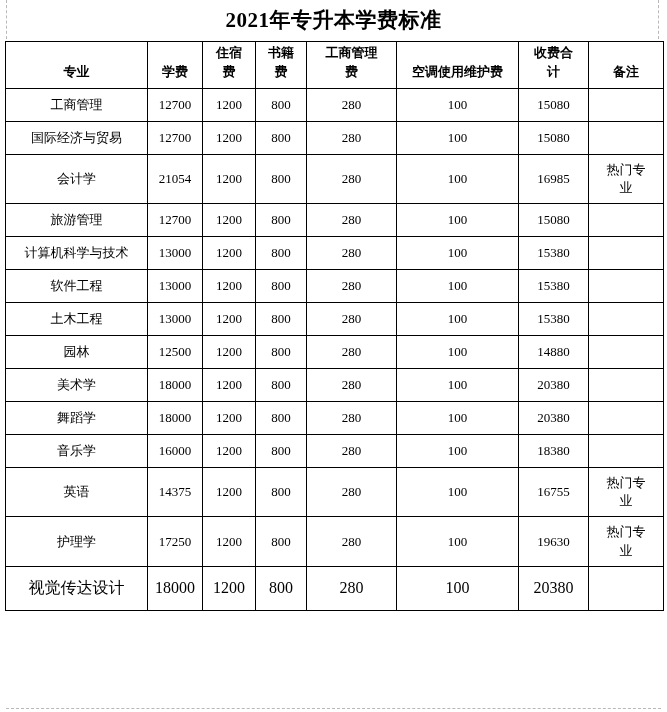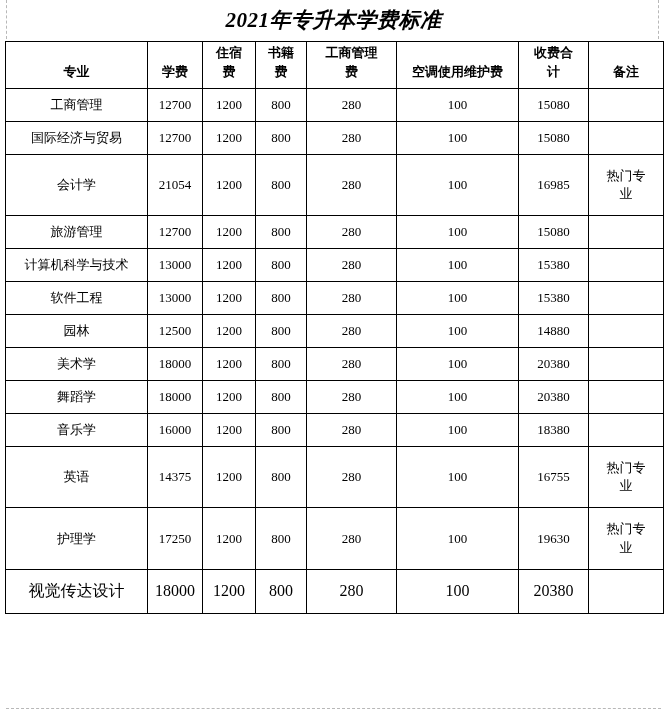--- a/index.html
+++ b/index.html
@@ -35,21 +35,20 @@
   
   .doc-title {
     position: absolute;
     left: 0; top: 0; width: 667px; height: 40px;
     display: flex;
     align-items: center;
     justify-content: center;
     font-size: 21px;
     font-weight: bold;
     letter-spacing: 0.5px;
-    font-style: italic;
   }
   
   table.fee-table {
     position: absolute;
     left: 5px;
     top: 41px;
     width: 658px;
     border-collapse: collapse;
     table-layout: fixed;
     background: #ffffff;
@@ -71,21 +70,21 @@
   }
   table.fee-table td {
     vertical-align: middle;
     padding: 2px 4px;
     line-height: 1.4;
   }
   table.fee-table tbody tr { height: 33px; }
   table.fee-table tbody tr.remark-row { height: 44px; }
   table.fee-table tbody tr.last-row { height: 44px; }
   table.fee-table tbody tr.last-row td { font-size: 16px; }
-  table.fee-table td.remark-cell { padding: 12px 12px; }
+  table.fee-table td.remark-cell { padding: 6px 12px; }
   
   col.c-major       { width: 142px; }
   col.c-tuition     { width: 55px; }
   col.c-accom       { width: 53px; }
   col.c-books       { width: 51px; }
   col.c-insurance   { width: 90px; }
   col.c-ac          { width: 122px; }
   col.c-total       { width: 70px; }
   col.c-remark      { width: 75px; }
 </style>
@@ -180,20 +179,30 @@
         <td>软件工程</td>
         <td>13000</td>
         <td>1200</td>
         <td>800</td>
         <td>280</td>
         <td>100</td>
         <td>15380</td>
         <td class="remark-cell"></td>
       </tr>
       <tr>
+        <td>土木工程</td>
+        <td>13000</td>
+        <td>1200</td>
+        <td>800</td>
+        <td>280</td>
+        <td>100</td>
+        <td>15380</td>
+        <td class="remark-cell"></td>
+      </tr>
+      <tr>
         <td>园林</td>
         <td>12500</td>
         <td>1200</td>
         <td>800</td>
         <td>280</td>
         <td>100</td>
         <td>14880</td>
         <td class="remark-cell"></td>
       </tr>
       <tr>

